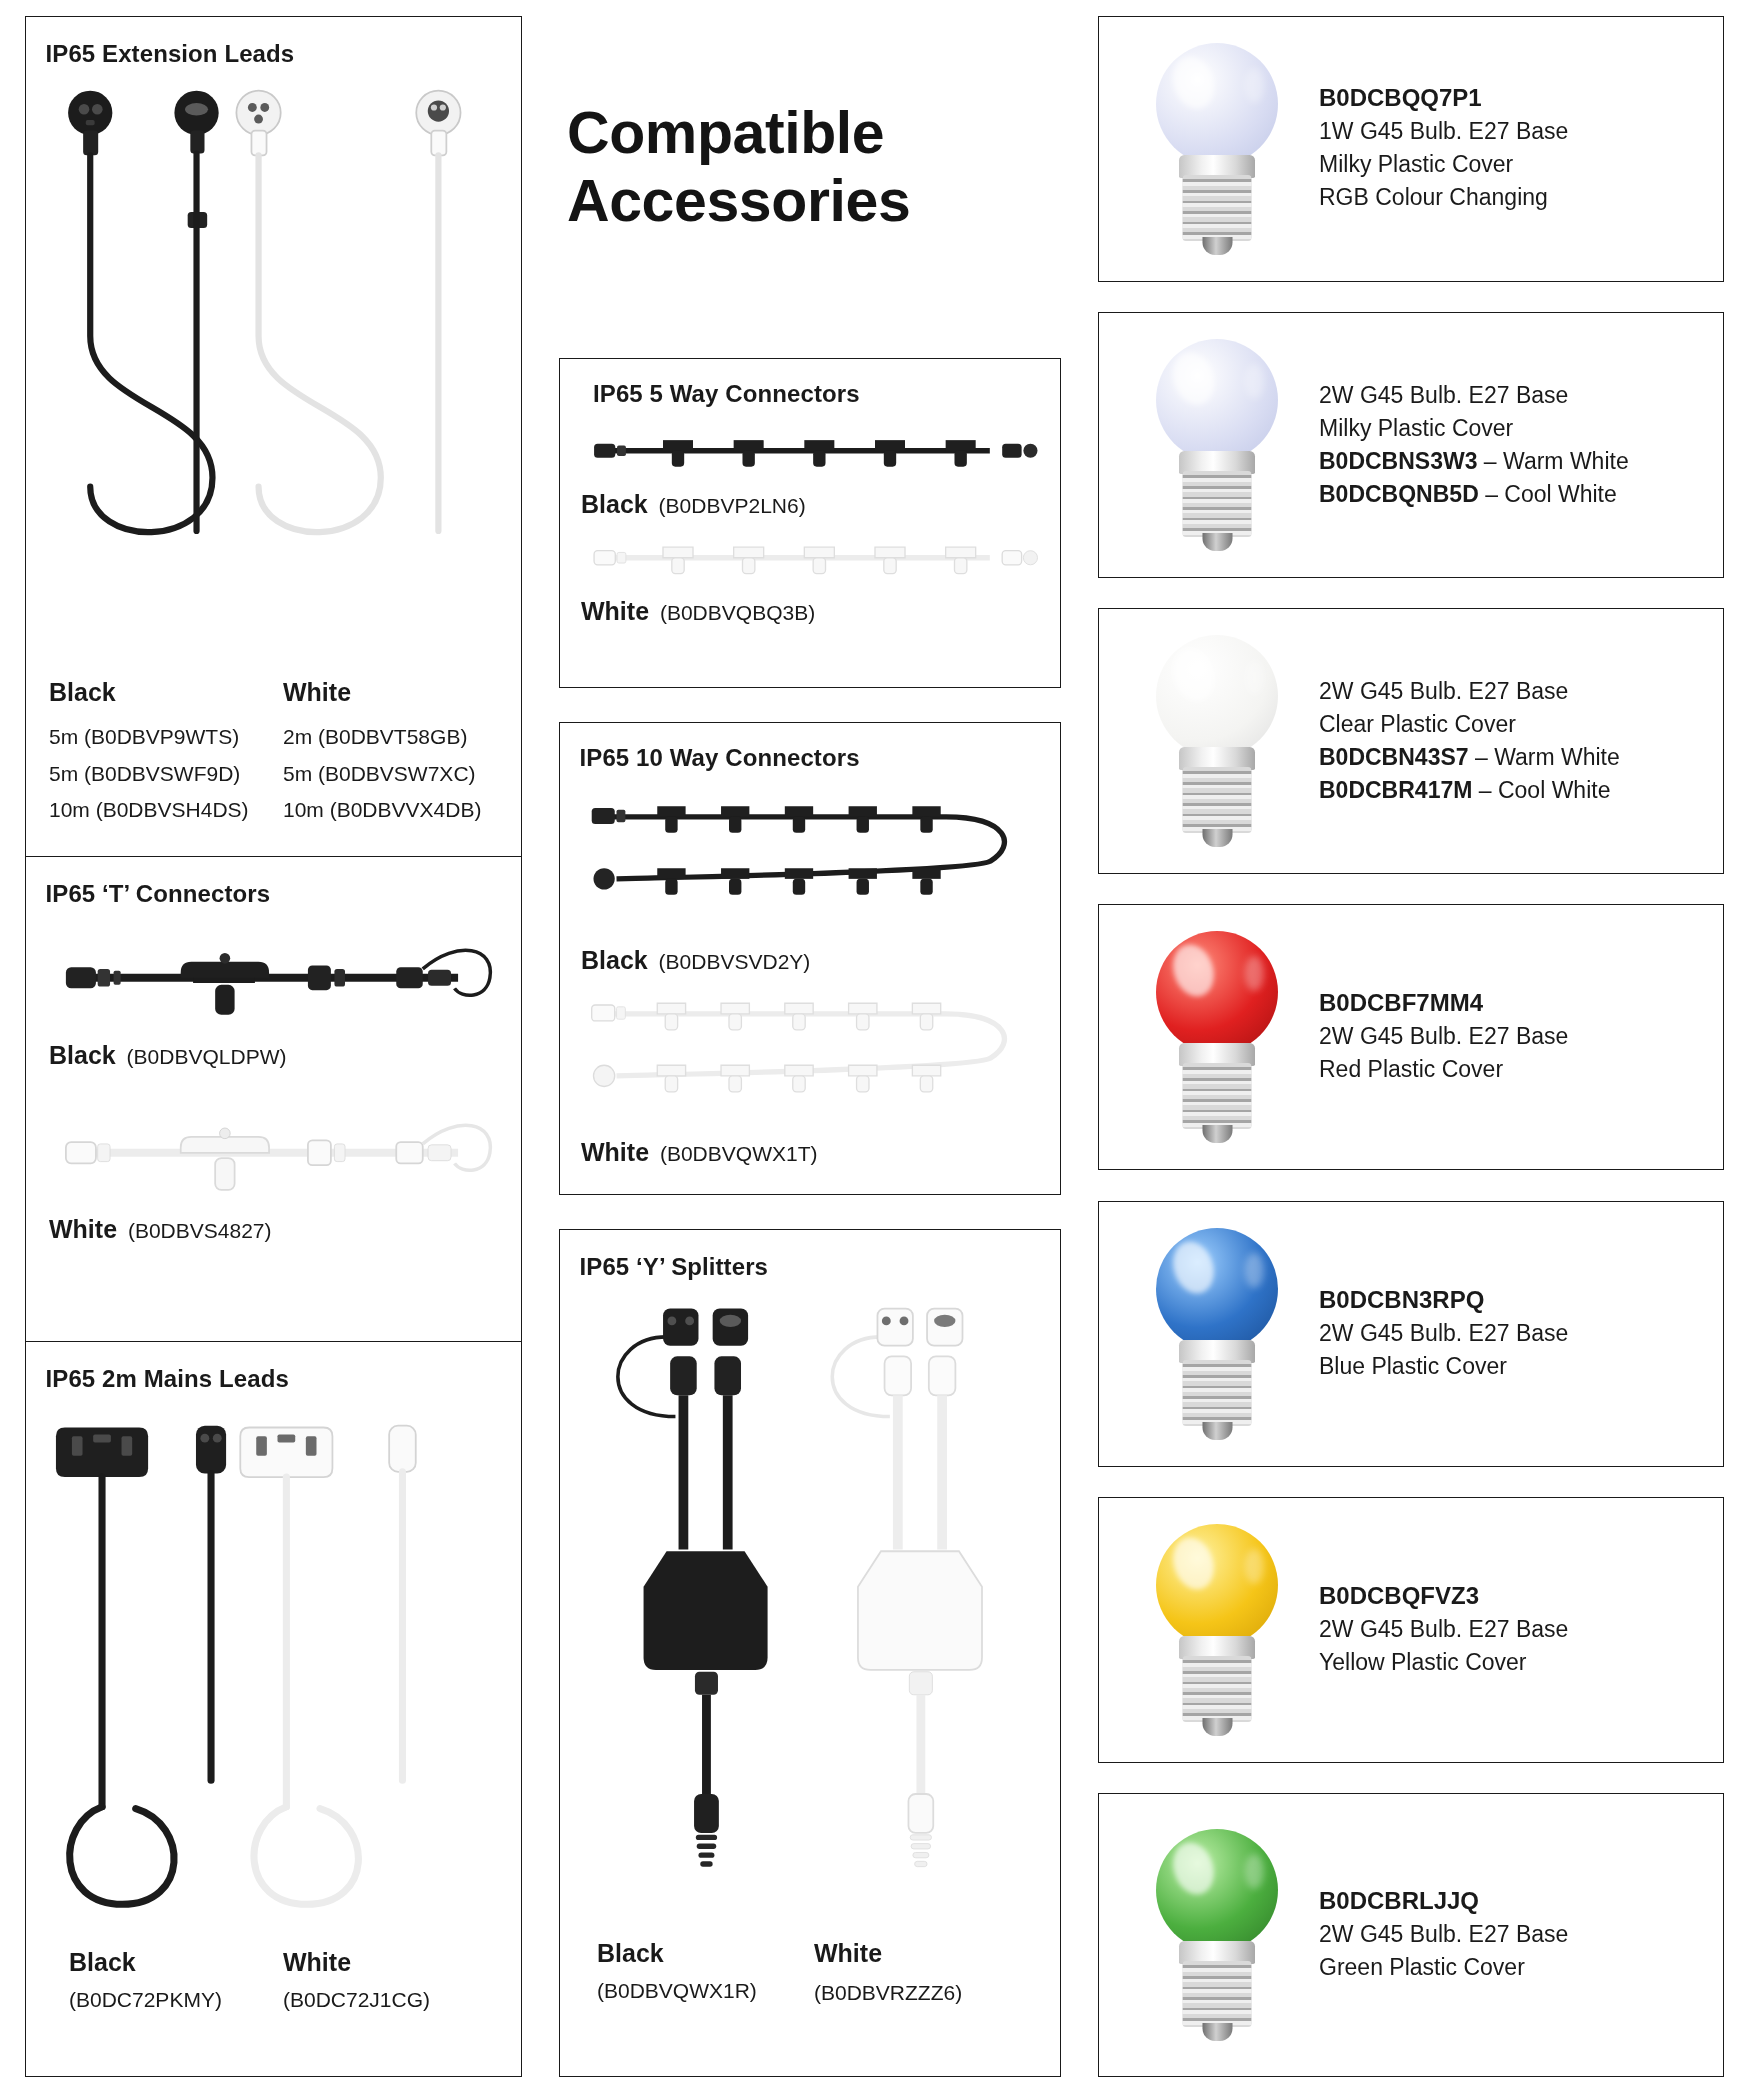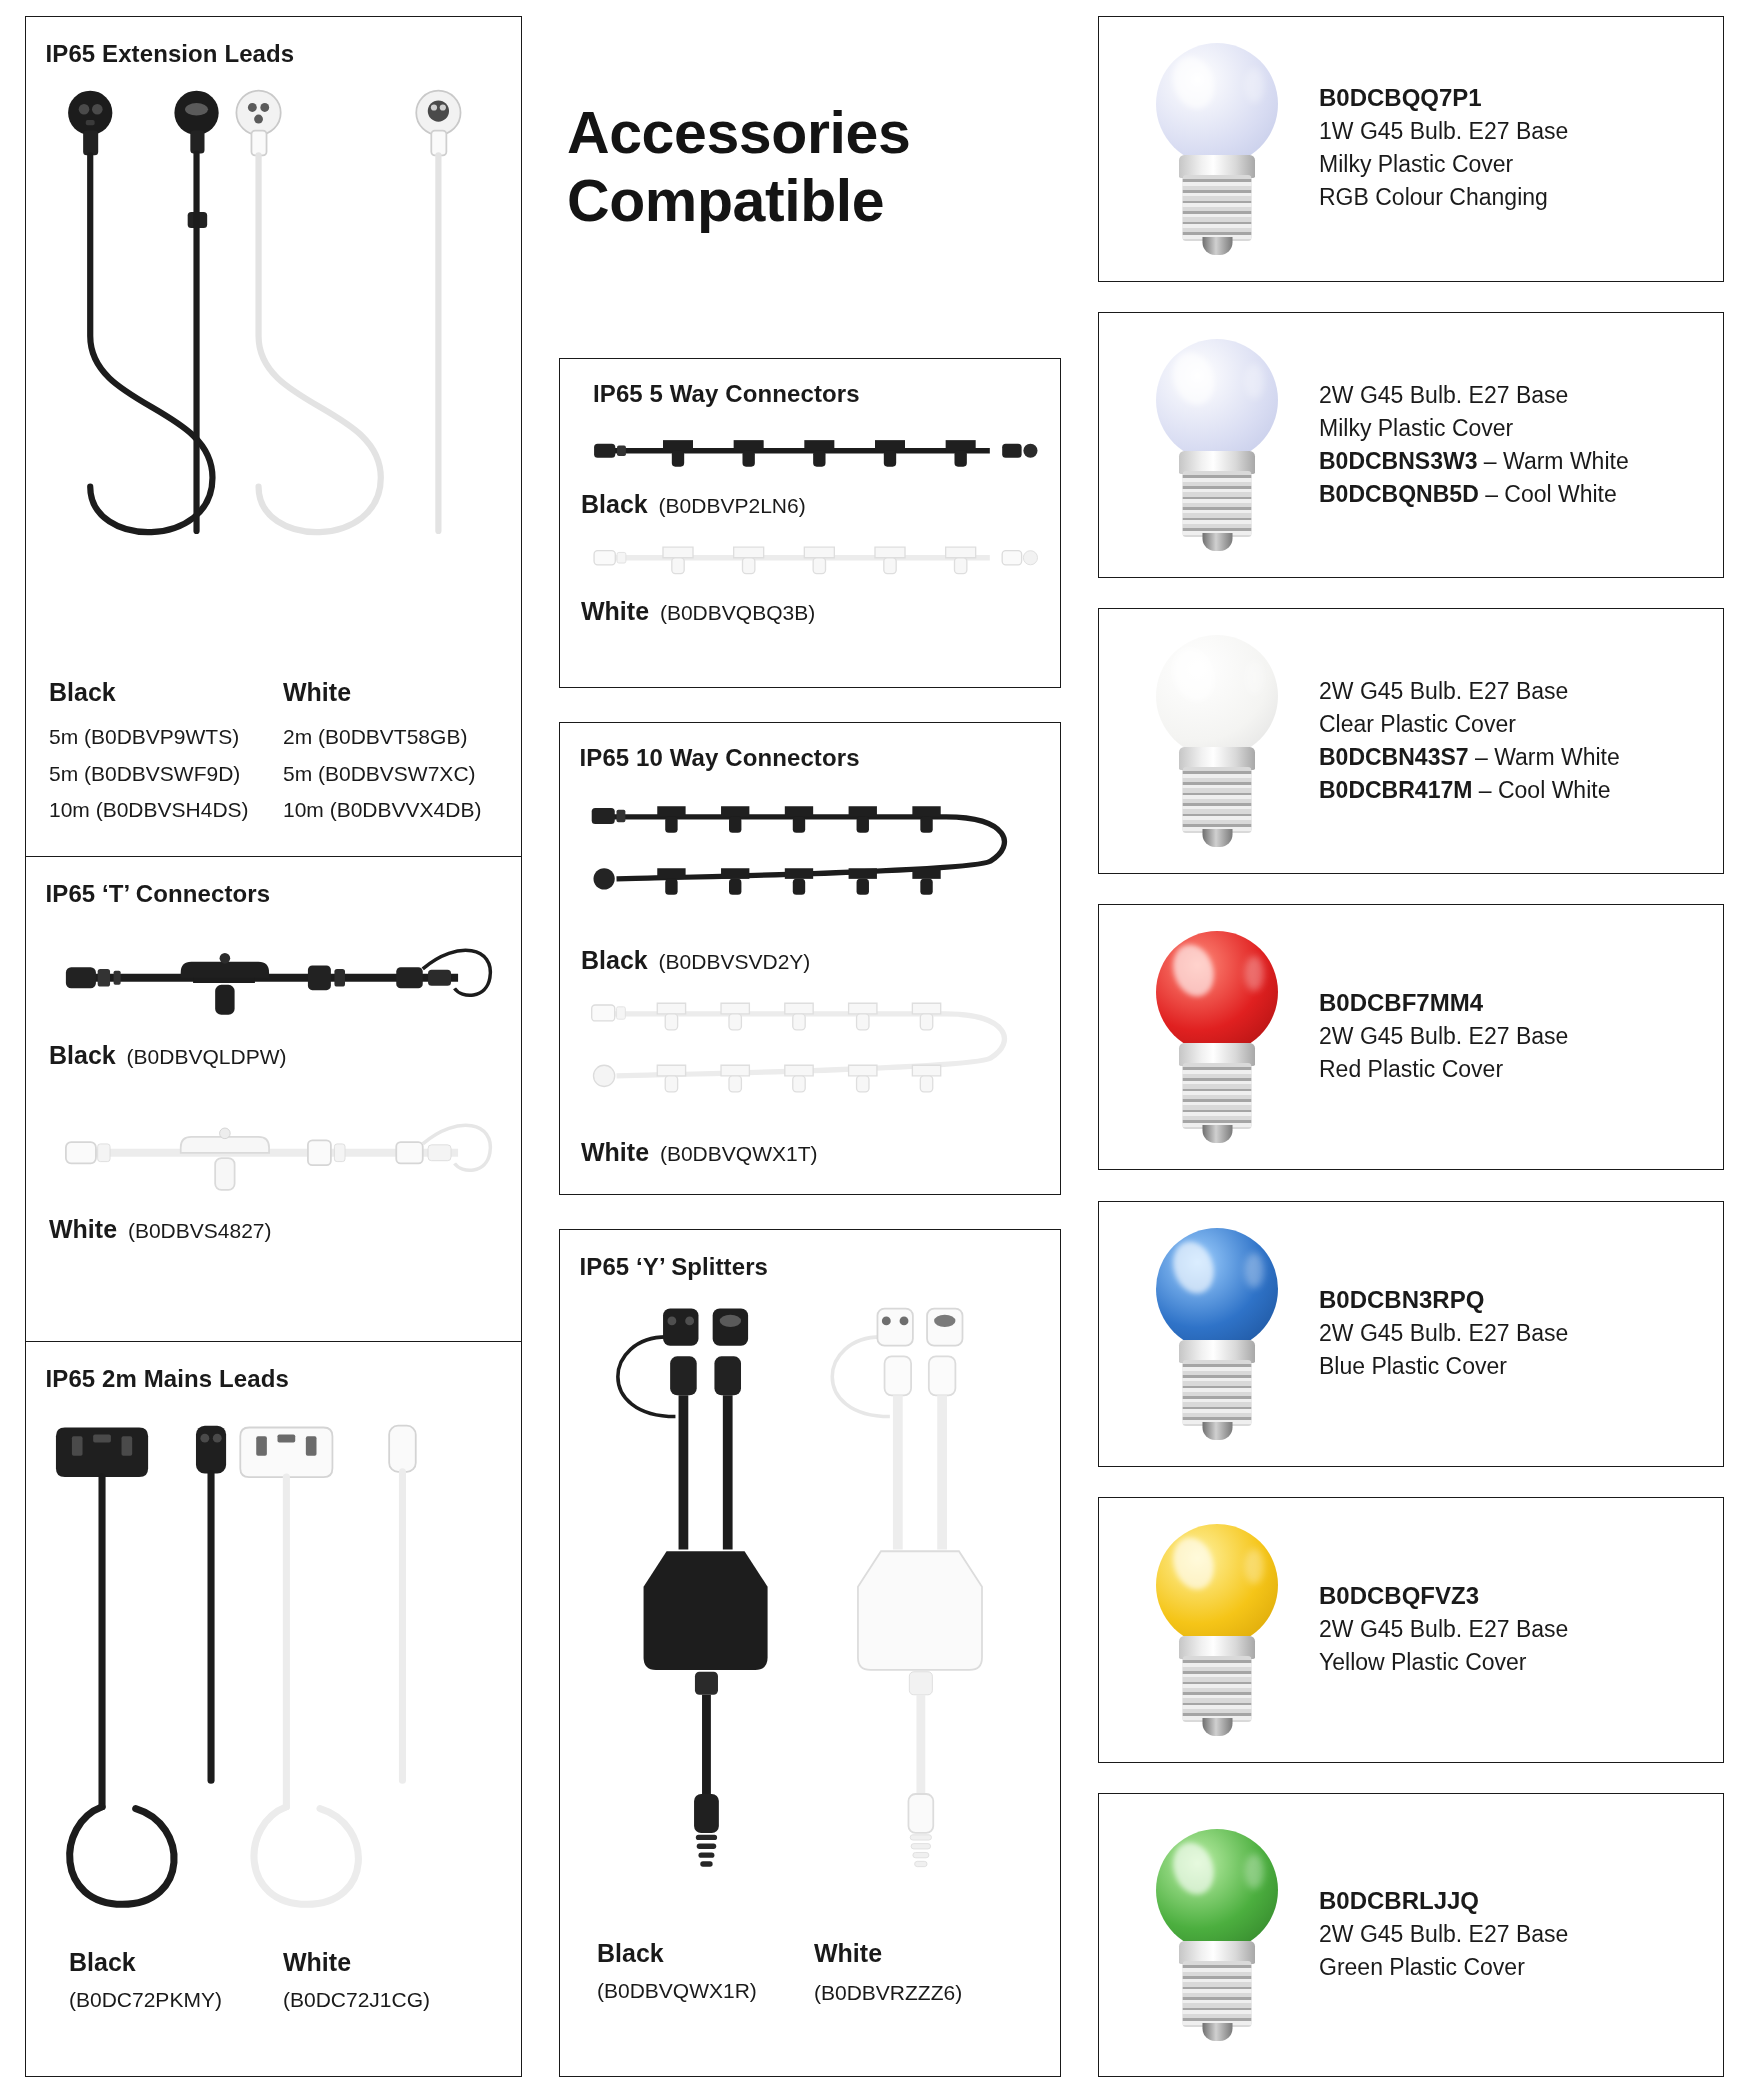--- a/index.html
+++ b/index.html
@@ -154,22 +154,22 @@
 
   
   svg { display: block; }
 </style>
 </head>
 <body>
 
 <div class="page">
 
   <div class="hero-title" style="left:567px; top:99px; width:461px;">
+    <div>Compatible</div>
     <div>Accessories</div>
-    <div>Compatible</div>
   </div>
 
   <div class="panel" style="left:25px; top:16px; width:497px; height:844px;">
     <div class="panel-title" style="position:absolute; left:19.5px; top:23px;">IP65 Extension Leads</div>
 
     <div style="position:absolute; left:8.9px; top:71px; width:479px; height:567px;">
       <svg width="479" height="567" viewBox="0 0 540 640">
 
         <g>
           <circle cx="62" cy="28" r="25" fill="#1c1c1c"></circle>

